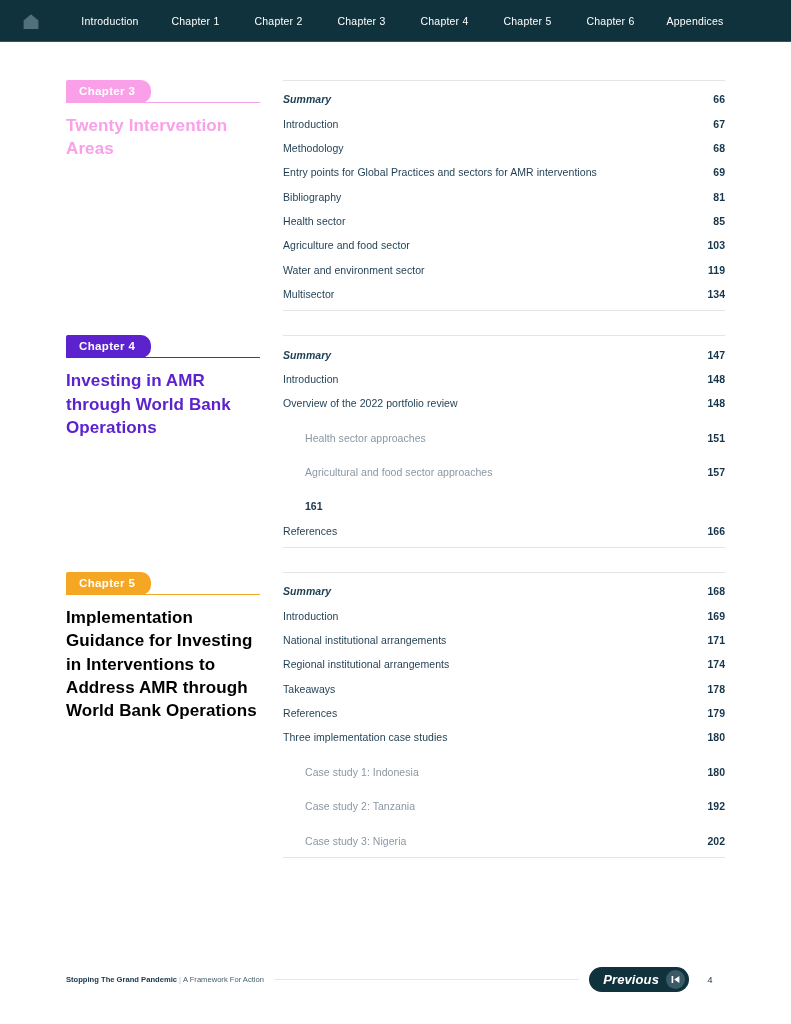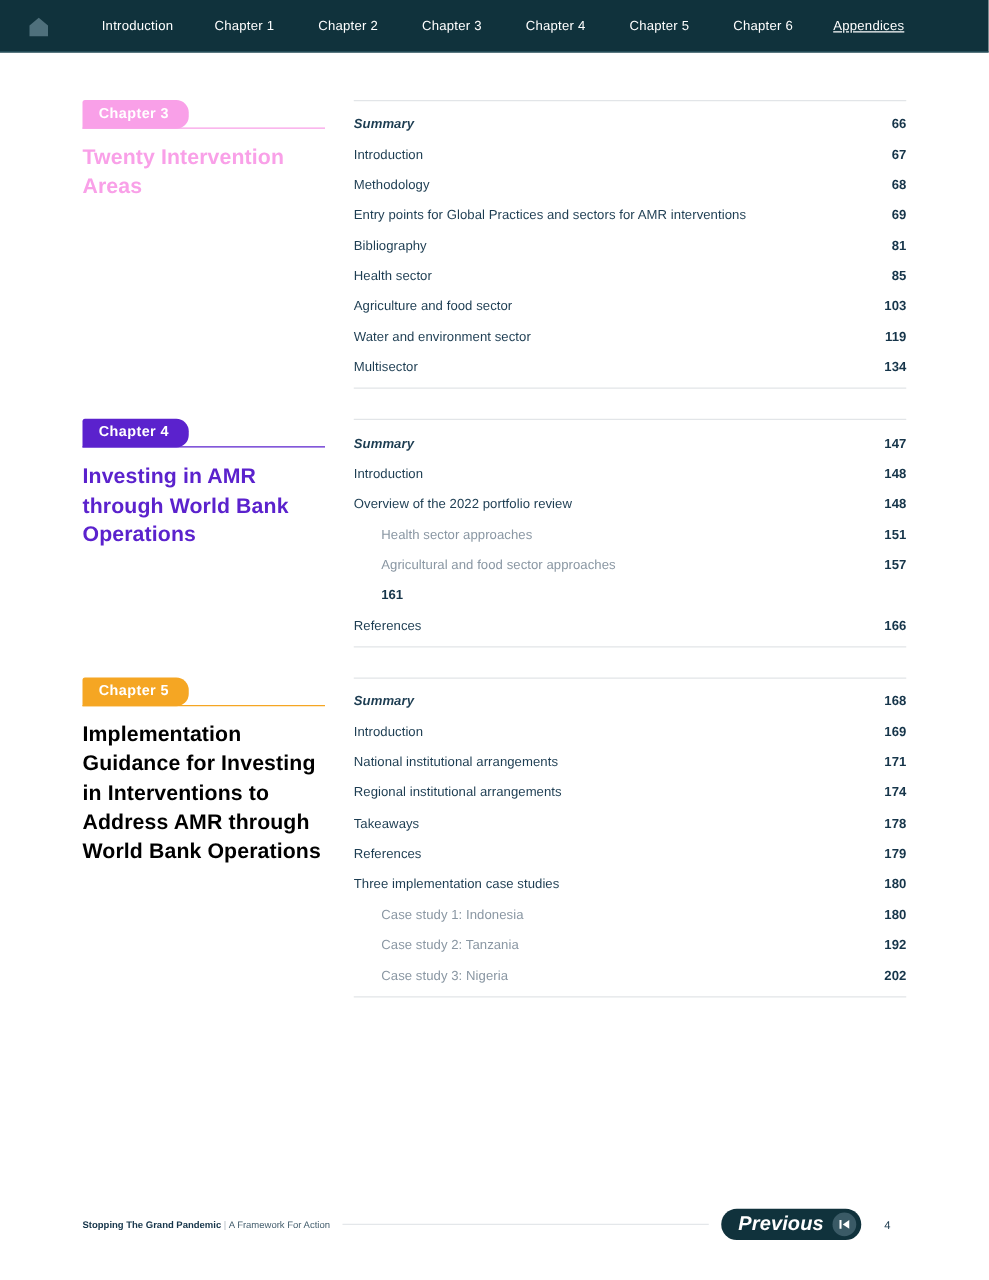--- a/index.html
+++ b/index.html
@@ -49,21 +49,21 @@
   .nav-item {
     color: #ffffff;
     font-size: 10.5px;
     letter-spacing: .2px;
     white-space: nowrap;
     cursor: pointer;
     text-align: center;
   }
   .nav-item.w-intro   { width: 88px; }
   .nav-item.w-ch      { width: 83px; }
-  .nav-item.w-app     { width: 86px; text-decoration: underline; }
+  .nav-item.w-app     { width: 86px; }
 
   
   .sheet {
     padding: 38px 66px 0 66px;
   }
   .chapter-block {
     display: flex;
     align-items: flex-start;
   }
   .left-col {
@@ -115,21 +115,21 @@
     align-items: baseline;
     padding: 6.2px 0;
     font-size: 10.5px;
     cursor: pointer;
   }
   .toc-label { flex: 1 1 auto; letter-spacing: .05px; }
   .toc-page  { flex: 0 0 auto; text-align: right; font-weight: bold; }
   .toc-row.lvl1 .toc-label { color: #1d3d52; }
   .toc-row.lvl1 .toc-page  { color: #16354a; }
   .toc-row.lvl1.strong .toc-label { font-weight: bold; font-style: italic; }
-  .toc-row.lvl2 { padding-left: 22px; }
+  .toc-row.lvl2 { padding-left: 22px; margin-top: 10px; }
   .toc-row.lvl2 .toc-label { color: #8a97a3; }
   .toc-row.lvl2 .toc-page  { color: #16354a; }
 
   .spacer-3 { height: 24px; }
   .spacer-4 { height: 24px; }
 
   
   .footer {
     position: absolute;
     left: 66px;
@@ -157,21 +157,21 @@
     align-items: center;
     background: #10323c;
     border-radius: 999px;
     padding: 3px 4px 3px 14px;
     cursor: pointer;
   }
   .prev-label {
     color: #ffffff;
     font-style: italic;
     font-weight: bold;
-    font-size: 16px;
+    font-size: 13px;
     margin-right: 7px;
     letter-spacing: .1px;
   }
   .prev-circle {
     width: 19px; height: 19px;
     border-radius: 50%;
     background: #3a5a66;
     display: flex; align-items: center; justify-content: center;
   }
   .page-num {

